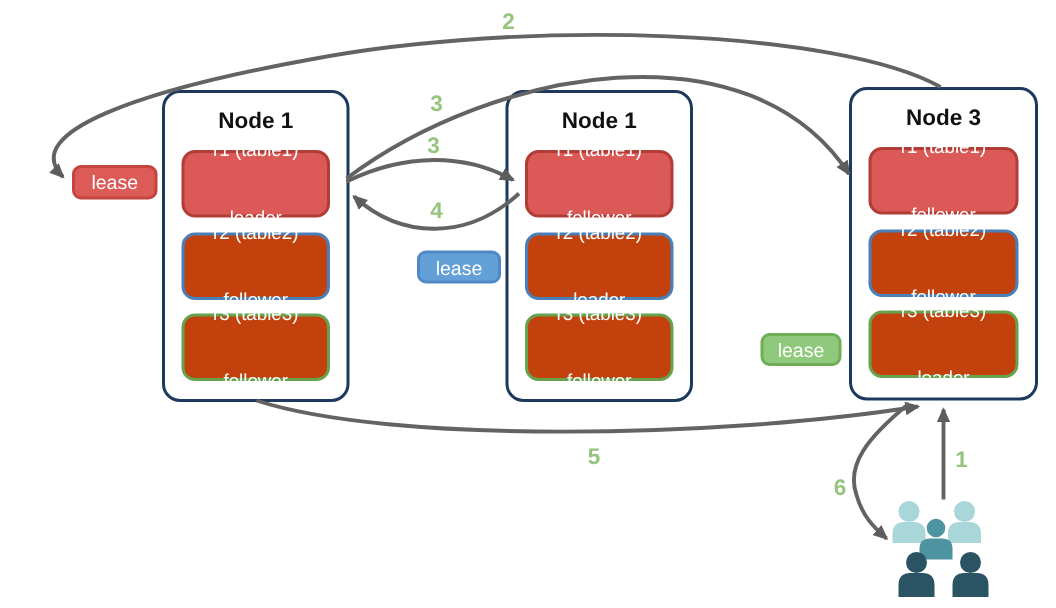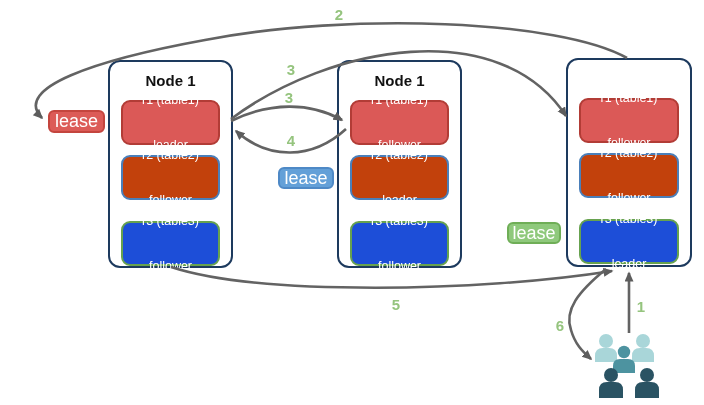--- a/index.html
+++ b/index.html
@@ -16,25 +16,25 @@
     font-weight:bold;font-size:15px;color:#111111;
   }
   .replica{
     position:absolute;left:11px;right:11px;height:45px;border-radius:9px;
     display:flex;flex-direction:column;align-items:center;justify-content:center;
     color:#ffffff;font-size:12.5px;line-height:1.32;border:2px solid;
     box-sizing:border-box;text-align:center;gap:28px;
   }
   .replica.red{background:#DB5957;border-color:#B23C36;}
   .replica.blue{background:#c2410c;border-color:#4A7FBA;}
-  .replica.green{background:#1d4ed8;border-color:#67A24F;margin-top:12px;}
+  .replica.green{background:#c2410c;border-color:#67A24F;}
   .r1{top:38px}.r2{top:93px}.r3{top:147px}
   .lease{
     position:absolute;border-radius:6px;border:2px solid;color:#ffffff;
-    font-size:18px;display:flex;align-items:center;justify-content:center;
+    font-size:13px;display:flex;align-items:center;justify-content:center;
     z-index:4;box-sizing:border-box;
   }
   .lease.red{background:#DC5B57;border-color:#C4453E;}
   .lease.blue{background:#63A0D8;border-color:#4E89C6;}
   .lease.green{background:#8FC97C;border-color:#6FAE57;}
   .alabel{
     position:absolute;color:#95C47E;font-weight:bold;font-size:15px;
     width:20px;text-align:center;z-index:6;
   }
   svg.arrows{position:absolute;left:0;top:0;z-index:3;pointer-events:none;}
@@ -102,20 +102,21 @@
       <div>r2 (table2)</div>
       <div>leader</div>
     </div>
     <div class="replica green r3">
       <div>r3 (table3)</div>
       <div>follower</div>
     </div>
   </div>
 
   <div class="node" style="left:566px;top:58px;width:126px;height:209px">
+    <div class="node-title">Node 3</div>
     <div class="replica red r1">
       <div>r1 (table1)</div>
       <div>follower</div>
     </div>
     <div class="replica blue r2">
       <div>r2 (table2)</div>
       <div>follower</div>
     </div>
     <div class="replica green r3">
       <div>r3 (table3)</div>

